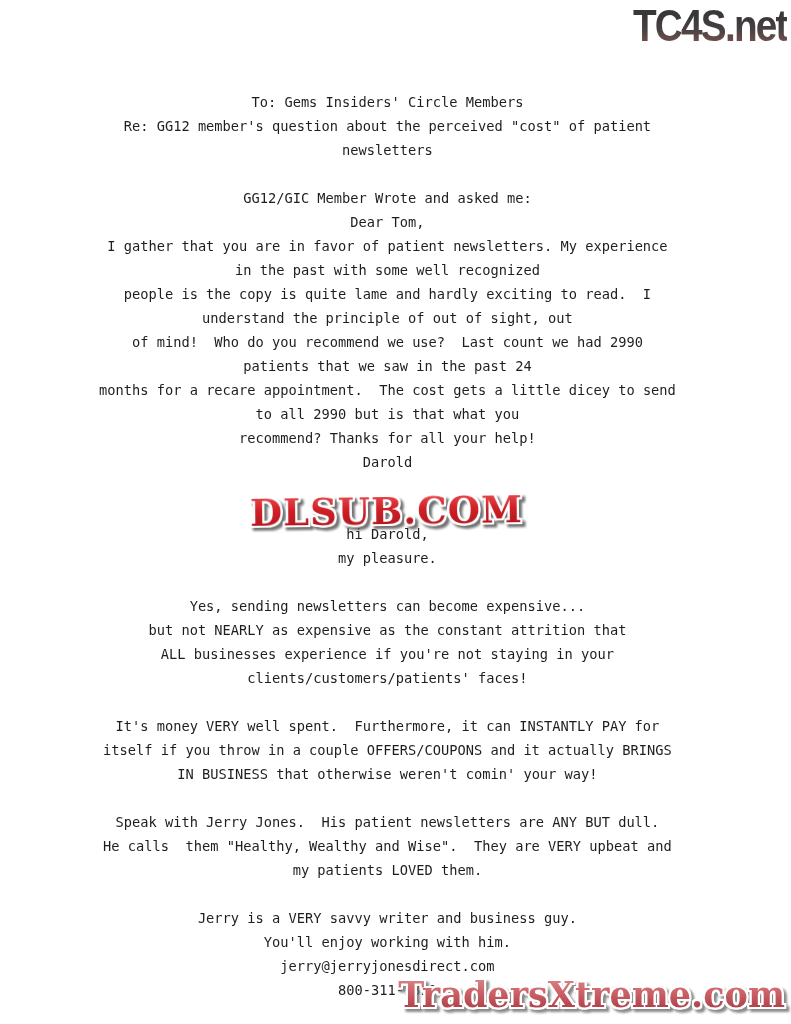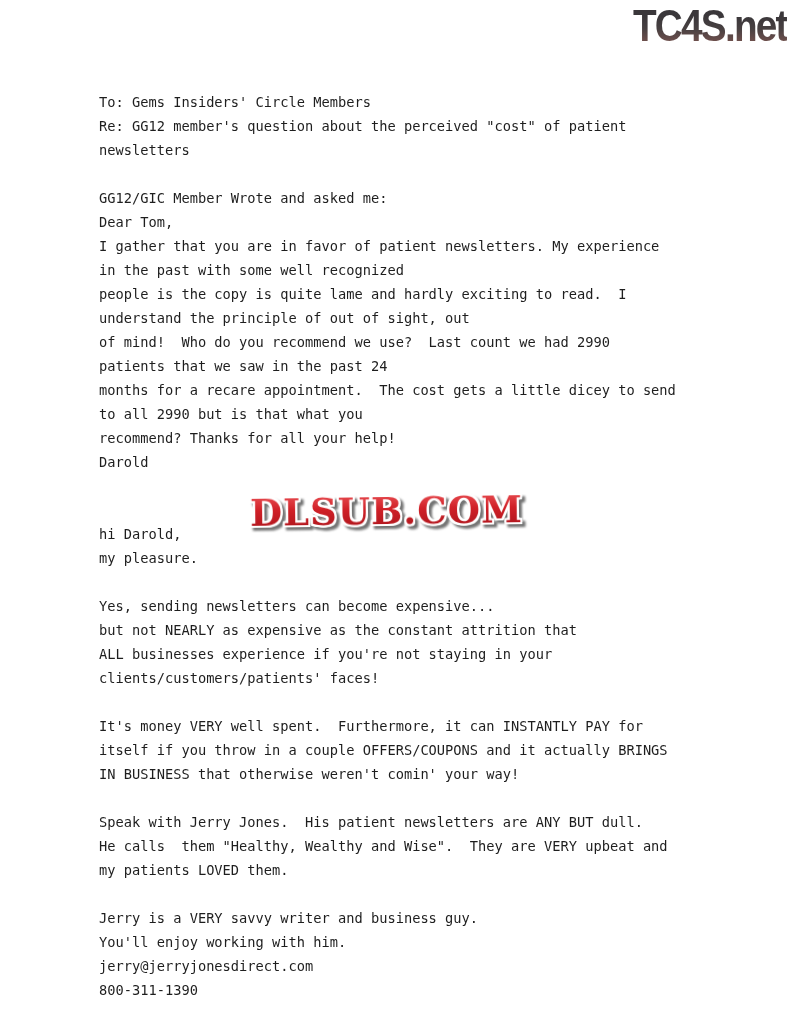--- a/index.html
+++ b/index.html
@@ -3,20 +3,21 @@
 <meta charset="utf-8">
 <style>
   html,body{margin:0;padding:0;background:#ffffff;}
   .page{
     position:relative;
     width:791px;
     height:1024px;
     background:#ffffff;
     overflow:hidden;
     font-family:"Liberation Sans", sans-serif;
+    text-align:center;
   }
   
   .tc4s-logo{
     position:absolute;
     top:1px;
     right:4px;
     font-family:"Liberation Sans", sans-serif;
     font-weight:bold;
     font-size:44px;
     letter-spacing:-2px;
@@ -136,13 +137,14 @@
 coupons, "motivations to ACT" that I always had him put in
 for me when I had my practices.
 
 
 the "Gems Guy"
 Empowering Dentists to consistently do more better dentistry...
 Make, KEEP, and stash away MILLIONS!</pre>
 
   <div class="watermark">DLSUB.COM</div>
 
+  <div class="tx-logo">TradersXtreme.com</div>
 </div>
 
 </body></html>

